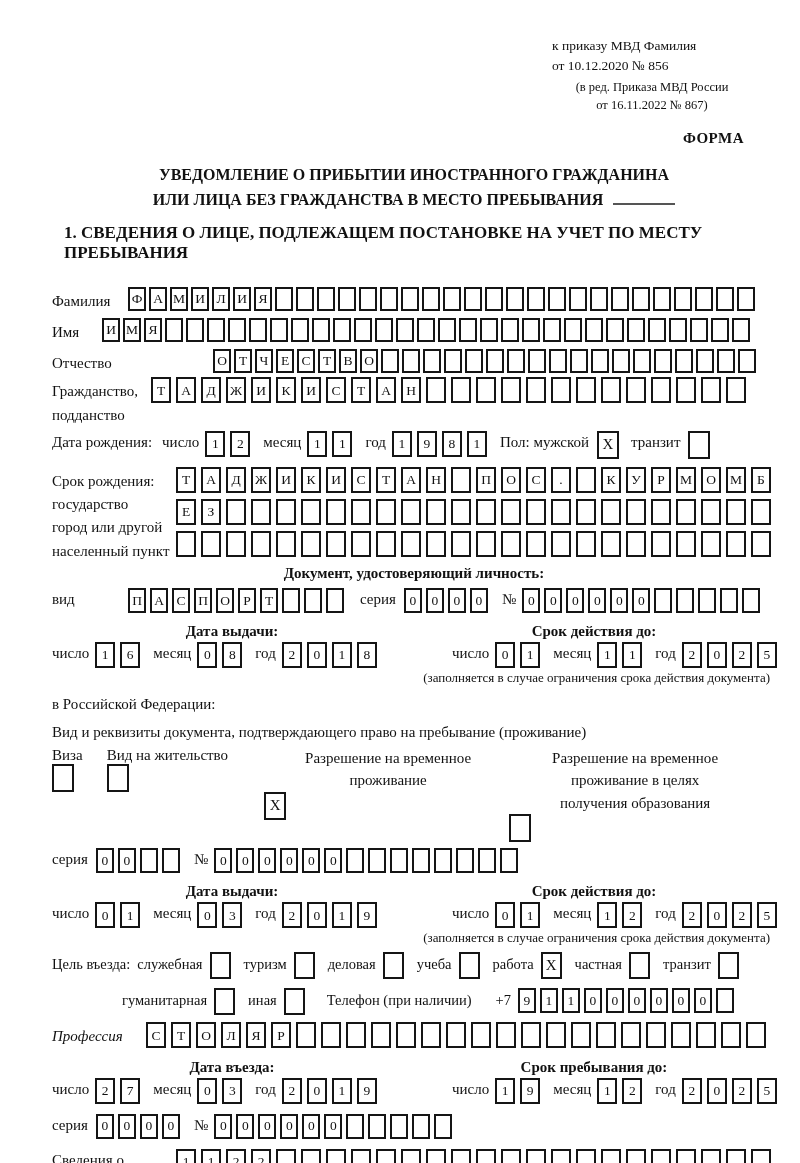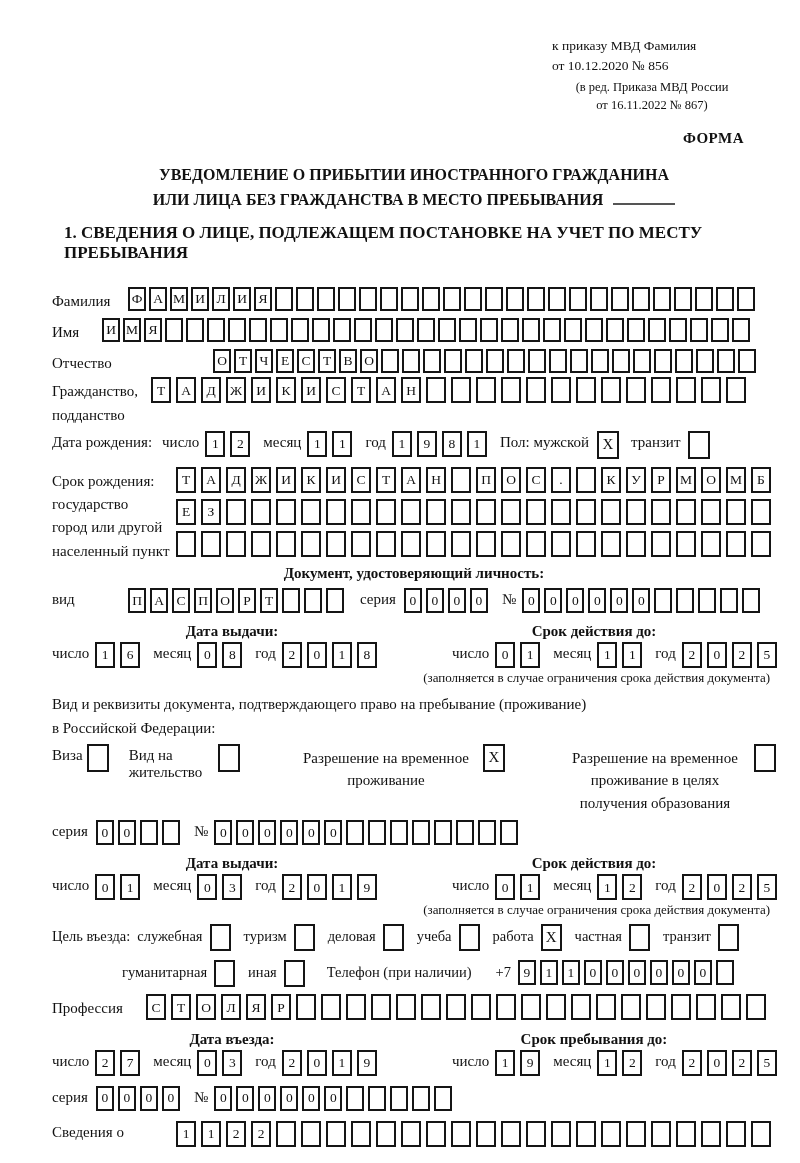--- a/index.html
+++ b/index.html
@@ -39,21 +39,21 @@
   .two-col { display:flex; }
   .col-left { flex:0 0 360px; }
   .col-right { flex:1 1 auto; }
   .subhead { font-size:15px;font-weight:bold; }
   .subhead-line { display:flex; margin-bottom:2px; }
   .subhead-line .sl-left { flex:0 0 360px; text-align:center; padding-left:-10px; }
   .subhead-line .sl-right { flex:1 1 auto; text-align:center; }
   .note { font-size:13px; text-align:right; padding-right:6px; margin-bottom:6px; margin-top:2px; }
   .center-bold { text-align:center; font-weight:bold; font-size:15px; margin:2px 0 6px 0; }
   .plain { font-size:15px; line-height:1.6; }
-  .opt { display:flex; align-items:flex-start; margin-right:14px; }
+  .opt { display:flex; align-items:flex-start; margin-right:14px;flex-direction:column; }
   .opt .opt-label { font-size:15px; padding-top:3px; margin-right:8px; }
   .opt .centered { text-align:center; line-height:1.5;margin-left:35px; }
   .w172 { width:178px; }
   .w180 { width:182px; }
   .purpose-row { display:flex; align-items:flex-start; margin-bottom:9px; }
   .purpose-row .p-lbl { font-size:14.5px; padding-top:4px; margin-right:7px; white-space:nowrap; }
   .purpose-row .pbox { width:21px; height:27px; margin-right:13px; }
   .mr6 { margin-right:6px; } .mr8 { margin-right:8px; } .mr10 { margin-right:10px; } .mr12 { margin-right:12px; }
   .stack > .cells { margin-bottom:6px; }
 </style>
@@ -414,22 +414,22 @@
       <span class="cells md">
           <span class="cell">2</span>
           <span class="cell">0</span>
           <span class="cell">2</span>
           <span class="cell">5</span>
         </span>
     </div>
   </div>
   <div class="note">(заполняется в случае ограничения срока действия документа)</div>
 
+  <div class="plain" style="margin-bottom:4px;">в Российской Федерации:</div>
   <div class="plain">Вид и реквизиты документа, подтверждающего право на пребывание (проживание)</div>
-  <div class="plain" style="margin-bottom:4px;">в Российской Федерации:</div>
 
   <div class="row" style="margin-bottom:6px;">
     <span class="opt">
       <span class="opt-label" style="margin-right:4px;">Виза</span>
       <span class="box"></span>
     </span>
     <span class="opt" style="margin-left:6px;">
       <span class="opt-label" style="margin-right:14px;">Вид на жительство</span>
       <span class="box"></span>
     </span>
@@ -549,21 +549,21 @@
         <span class="cell">0</span>
         <span class="cell">0</span>
         <span class="cell">0</span>
         <span class="cell">0</span>
         <span class="cell">0</span>
         <span class="cell"></span>
       </span>
   </div>
 
   <div class="row" style="margin-bottom:10px;">
-    <div class="lblcol" style="width:94px;">Профессия</div>
+    <div class="lblcol" style="width:94px;font-style:italic;">Профессия</div>
     <div class="cells md">
         <span class="cell">С</span>
         <span class="cell">Т</span>
         <span class="cell">О</span>
         <span class="cell">Л</span>
         <span class="cell">Я</span>
         <span class="cell">Р</span>
         <span class="cell"></span>
         <span class="cell"></span>
         <span class="cell"></span>

